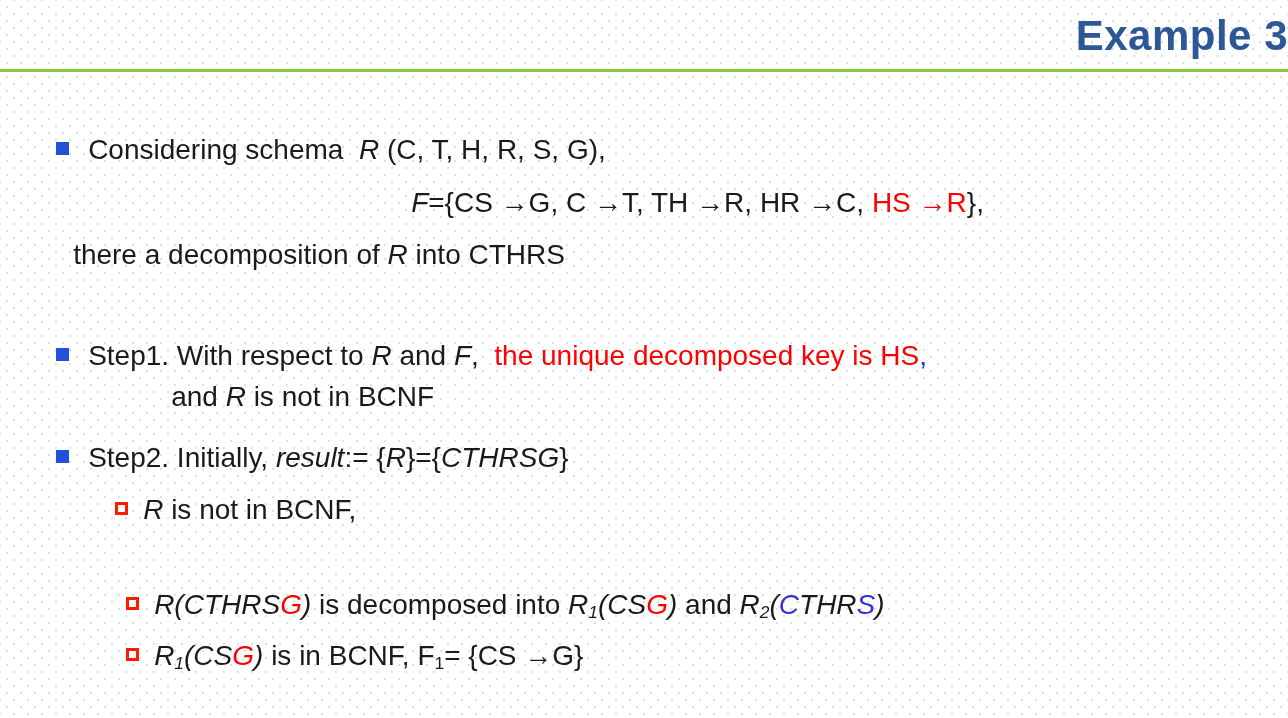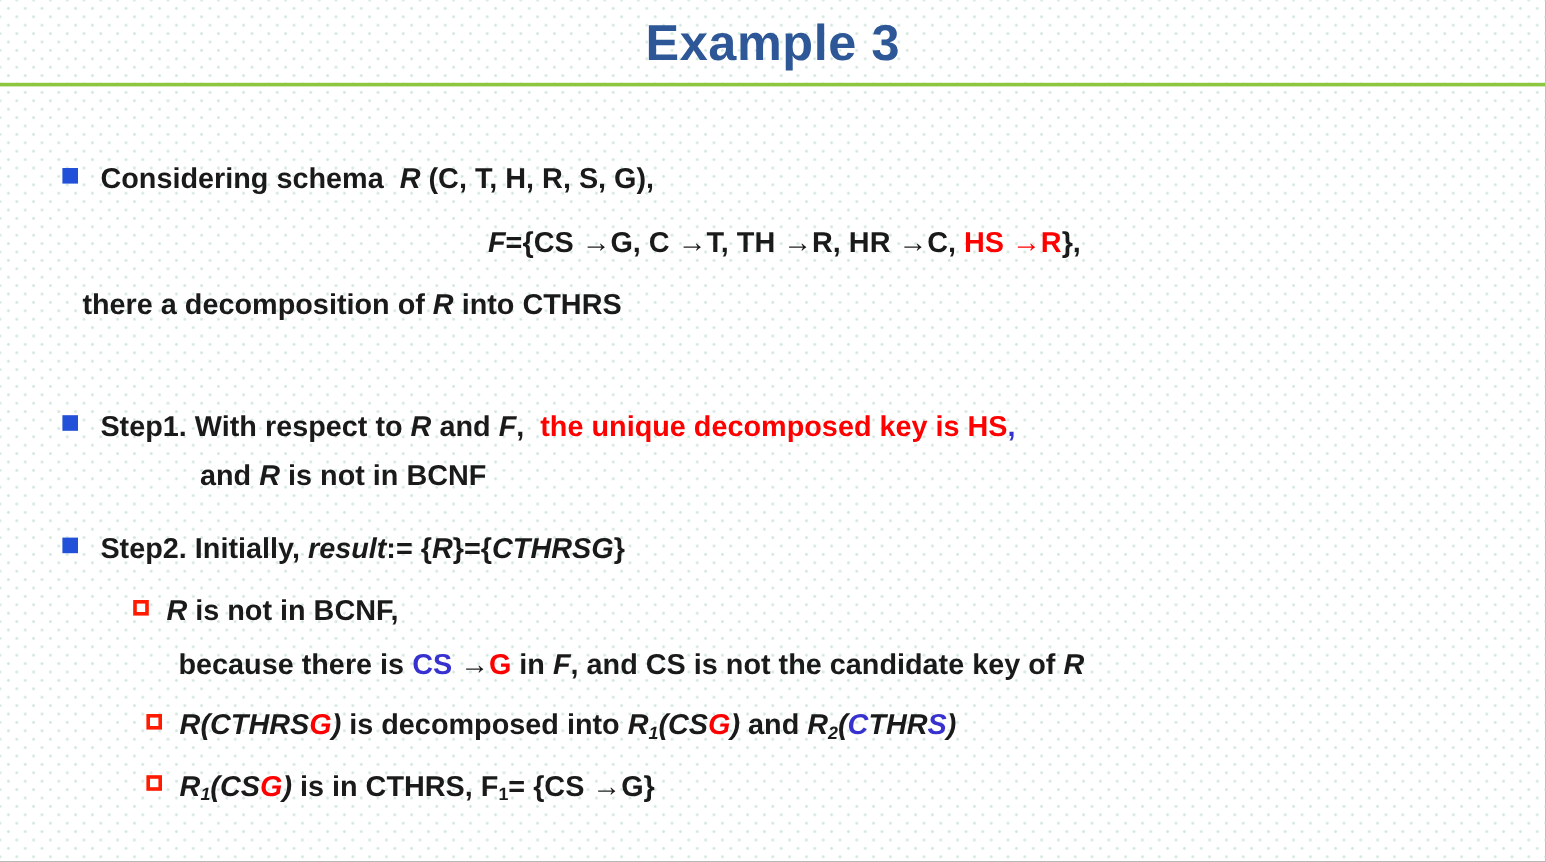--- a/index.html
+++ b/index.html
@@ -14,38 +14,37 @@
       radial-gradient(var(--dot_color) 1px, transparent 1.3px),
       radial-gradient(var(--dot_color) 1px, transparent 1.3px);
     background-size: 14px 14px;
     background-position: 0 0, 7px 7px;
     font-family: "Liberation Sans", "DejaVu Sans", sans-serif;
     color: var(--text_color);
   }
   .title {
     position: absolute;
     top: 12px; left: 0; right: 0;
-    text-align: center;
+    text-align: right;
     font-size: 42px;
     font-weight: bold;
     letter-spacing: 0.5px;
     color: var(--title_color);
   }
   .divider {
     position: absolute;
     top: 69px; left: 0; right: 0;
     height: 3px;
     background: var(--divider_color);
   }
   .row {
     position: absolute;
-    font-size: 24px;
+    font-size: 28px;
     line-height: 40px;
     white-space: pre;
-    font-weight: bold;
   }
   .sq {
     display: inline-block;
     position: relative;
     top: -4px;
   }
   .sq.bluesq {
     width: 13px; height: 13px;
     background: var(--bullet_blue);
     margin-right: 19px;
@@ -101,25 +100,22 @@
   </div>
 
   <div class="row r5">
     <span class="sq bluesq"></span><span class="txt"><span class="seg">Step2. Initially, </span><span class="seg it">result</span><span class="seg">:= {</span><span class="seg it">R</span><span class="seg">}={</span><span class="seg it">CTHRSG</span><span class="seg">}</span></span>
   </div>
 
   <div class="row r6">
     <span class="sq redsq"></span><span class="txt"><span class="seg it">R</span><span class="seg"> is not in BCNF,</span></span>
   </div>
 
-  <div class="row r7">
-    <span class="txt"><span class="seg">because there is </span><span class="seg blue">CS</span><span class="seg"> →</span><span class="seg red">G</span><span class="seg"> in </span><span class="seg it">F</span><span class="seg">, and CS is not the candidate key of </span><span class="seg it">R</span></span>
-  </div>
 
   <div class="row r8">
     <span class="sq redsq"></span><span class="txt"><span class="seg it">R</span><span class="seg it">(</span><span class="seg it">CTHRS</span><span class="seg red it">G</span><span class="seg it">)</span><span class="seg"> is decomposed into </span><span class="seg it">R</span><span class="seg sub it">1</span><span class="seg it">(</span><span class="seg it">CS</span><span class="seg red it">G</span><span class="seg it">)</span><span class="seg"> and </span><span class="seg it">R</span><span class="seg sub it">2</span><span class="seg it">(</span><span class="seg blue it">C</span><span class="seg it">THR</span><span class="seg blue it">S</span><span class="seg it">)</span></span>
   </div>
 
   <div class="row r9">
-    <span class="sq redsq"></span><span class="txt"><span class="seg it">R</span><span class="seg sub it">1</span><span class="seg it">(</span><span class="seg it">CS</span><span class="seg red it">G</span><span class="seg it">)</span><span class="seg"> is in CTHRS, F</span><span class="seg sub">1</span><span class="seg">= {CS →G}</span></span>
+    <span class="sq redsq"></span><span class="txt"><span class="seg it">R</span><span class="seg sub it">1</span><span class="seg it">(</span><span class="seg it">CS</span><span class="seg red it">G</span><span class="seg it">)</span><span class="seg"> is in BCNF, F</span><span class="seg sub">1</span><span class="seg">= {CS →G}</span></span>
   </div>
 
 </div>
 
 </body></html>

